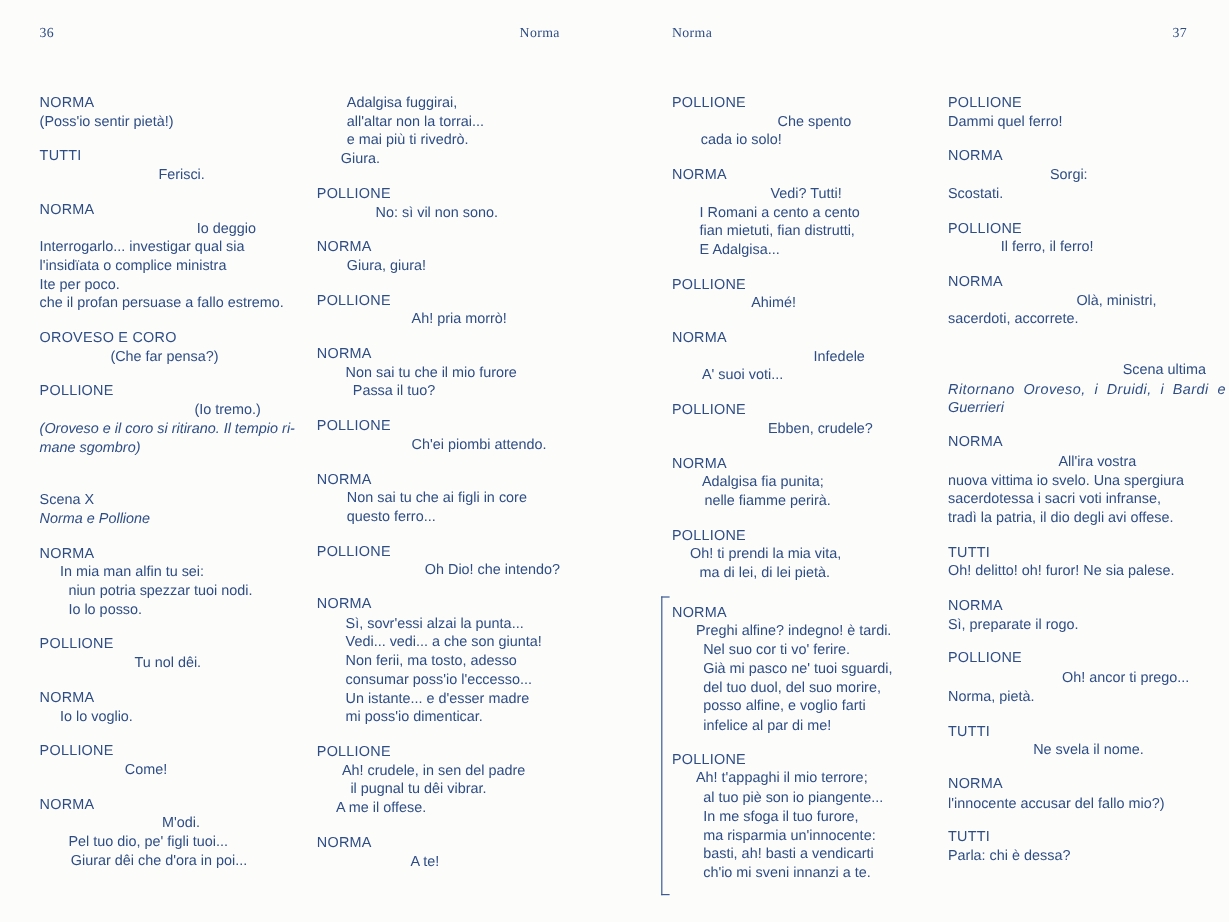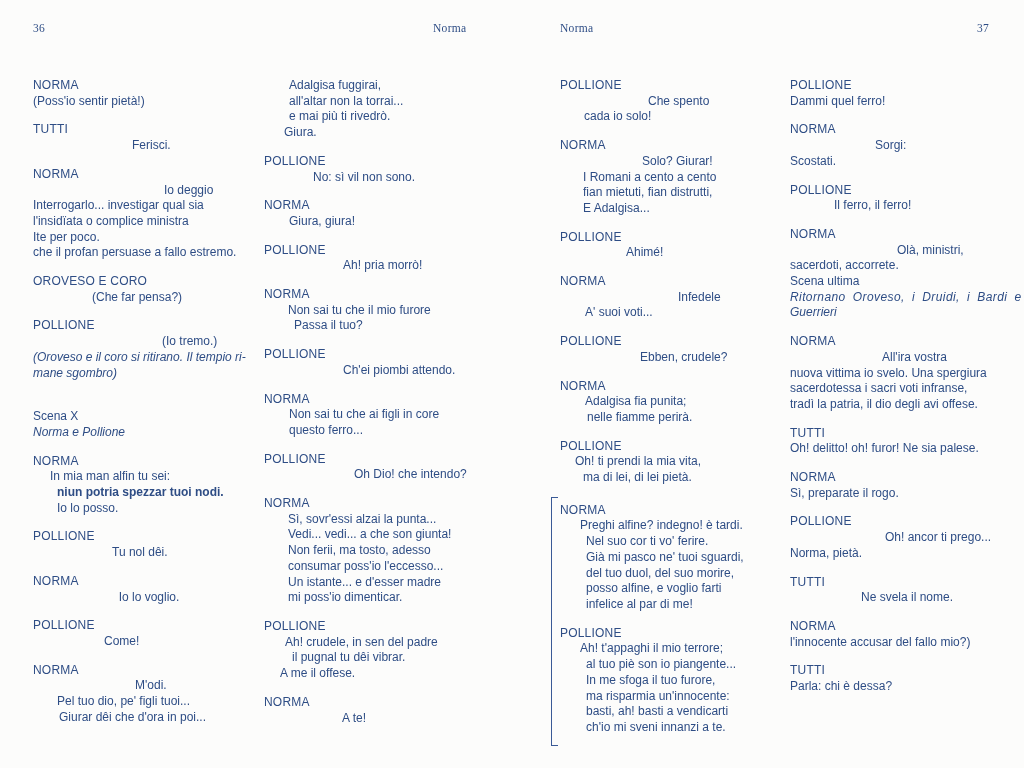--- a/index.html
+++ b/index.html
@@ -88,26 +88,26 @@
       <div class="line nm" style="margin-top: 13px;">OROVESO E CORO</div>
       <div class="line" style="padding-left: 59px;">(Che far pensa?)</div>
       <div class="line nm" style="margin-top: 13px;">POLLIONE</div>
       <div class="line" style="padding-left: 129px;">(Io tremo.)</div>
       <div class="line it">(Oroveso e il coro si ritirano. Il tempio ri-</div>
       <div class="line it">mane sgombro)</div>
       <div class="line" style="margin-top: 28px;">Scena X</div>
       <div class="line it">Norma e Pollione</div>
       <div class="line nm" style="margin-top: 13px;">NORMA</div>
       <div class="line" style="padding-left: 17px;">In mia man alfin tu sei:</div>
-      <div class="line" style="padding-left: 24px; font-weight: bold;">niun potria spezzar tuoi nodi.</div>
+      <div class="line" style="padding-left: 24px;">niun potria spezzar tuoi nodi.</div>
       <div class="line" style="padding-left: 24px;">Io lo posso.</div>
       <div class="line nm" style="margin-top: 13px;">POLLIONE</div>
       <div class="line" style="padding-left: 79px;">Tu nol dêi.</div>
       <div class="line nm" style="margin-top: 13px;">NORMA</div>
-      <div class="line" style="padding-left: 17px; text-align: center;">Io lo voglio.</div>
+      <div class="line" style="padding-left: 17px;">Io lo voglio.</div>
       <div class="line nm" style="margin-top: 13px;">POLLIONE</div>
       <div class="line" style="padding-left: 71px;">Come!</div>
       <div class="line nm" style="margin-top: 13px;">NORMA</div>
       <div class="line" style="padding-left: 102px;">M'odi.</div>
       <div class="line" style="padding-left: 24px;">Pel tuo dio, pe' figli tuoi...</div>
       <div class="line" style="padding-left: 26px;">Giurar dêi che d'ora in poi...</div>
     </div>
   <div class="col" style="left:264px">
       <div class="line" style="padding-left: 25px;">Adalgisa fuggirai,</div>
       <div class="line" style="padding-left: 25px;">all'altar non la torrai...</div>
@@ -146,21 +146,21 @@
 </div>
 
 <div class="page" style="left:512px">
   <span class="running-head" style="left:48px">Norma</span>
   <span class="running-head" style="left:465px">37</span>
   <div class="col" style="left:48px">
       <div class="line nm">POLLIONE</div>
       <div class="line" style="padding-left: 88px;">Che spento</div>
       <div class="line" style="padding-left: 24px;">cada io solo!</div>
       <div class="line nm" style="margin-top: 13px;">NORMA</div>
-      <div class="line" style="padding-left: 82px;">Solo? Giurar!</div>
+      <div class="line" style="padding-left: 82px;">Vedi? Tutti!</div>
       <div class="line" style="padding-left: 23px;">I Romani a cento a cento</div>
       <div class="line" style="padding-left: 23px;">fian mietuti, fian distrutti,</div>
       <div class="line" style="padding-left: 23px;">E Adalgisa...</div>
       <div class="line nm" style="margin-top: 13px;">POLLIONE</div>
       <div class="line" style="padding-left: 66px;">Ahimé!</div>
       <div class="line nm" style="margin-top: 13px;">NORMA</div>
       <div class="line" style="padding-left: 118px;">Infedele</div>
       <div class="line" style="padding-left: 25px;">A' suoi voti...</div>
       <div class="line nm" style="margin-top: 13px;">POLLIONE</div>
       <div class="line" style="padding-left: 80px;">Ebben, crudele?</div>
@@ -189,21 +189,21 @@
       <div class="line nm">POLLIONE</div>
       <div class="line">Dammi quel ferro!</div>
       <div class="line nm" style="margin-top: 13px;">NORMA</div>
       <div class="line" style="padding-left: 85px;">Sorgi:</div>
       <div class="line">Scostati.</div>
       <div class="line nm" style="margin-top: 13px;">POLLIONE</div>
       <div class="line" style="padding-left: 44px;">Il ferro, il ferro!</div>
       <div class="line nm" style="margin-top: 13px;">NORMA</div>
       <div class="line" style="padding-left: 107px;">Olà, ministri,</div>
       <div class="line">sacerdoti, accorrete.</div>
-      <div class="line" style="">Scena ultima</div>
+      <div class="line" style="margin-top: 27px; text-align: right;">Scena ultima</div>
       <div class="line itj">Ritornano Oroveso, i Druidi, i Bardi e</div>
       <div class="line it">Guerrieri</div>
       <div class="line nm" style="margin-top: 13px;">NORMA</div>
       <div class="line" style="padding-left: 92px;">All'ira vostra</div>
       <div class="line">nuova vittima io svelo. Una spergiura</div>
       <div class="line">sacerdotessa i sacri voti infranse,</div>
       <div class="line">tradì la patria, il dio degli avi offese.</div>
       <div class="line nm" style="margin-top: 13px;">TUTTI</div>
       <div class="line">Oh! delitto! oh! furor! Ne sia palese.</div>
       <div class="line nm" style="margin-top: 13px;">NORMA</div>

